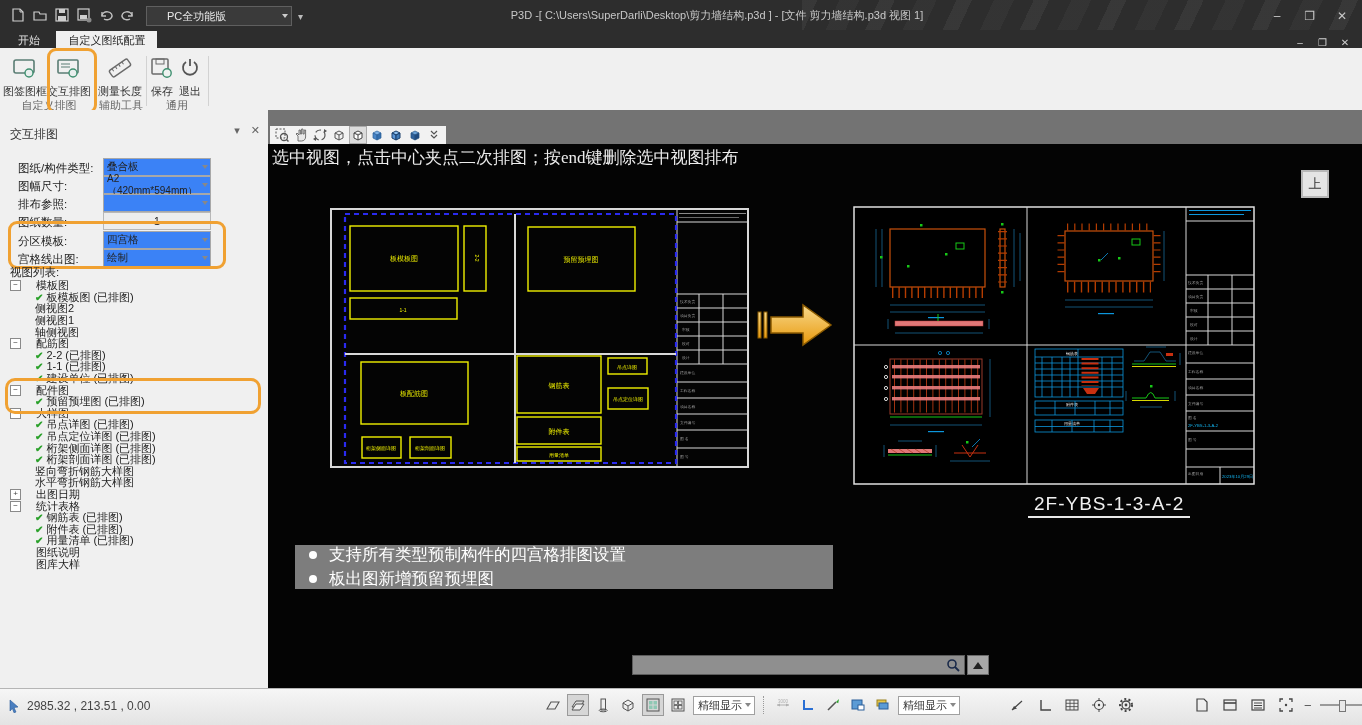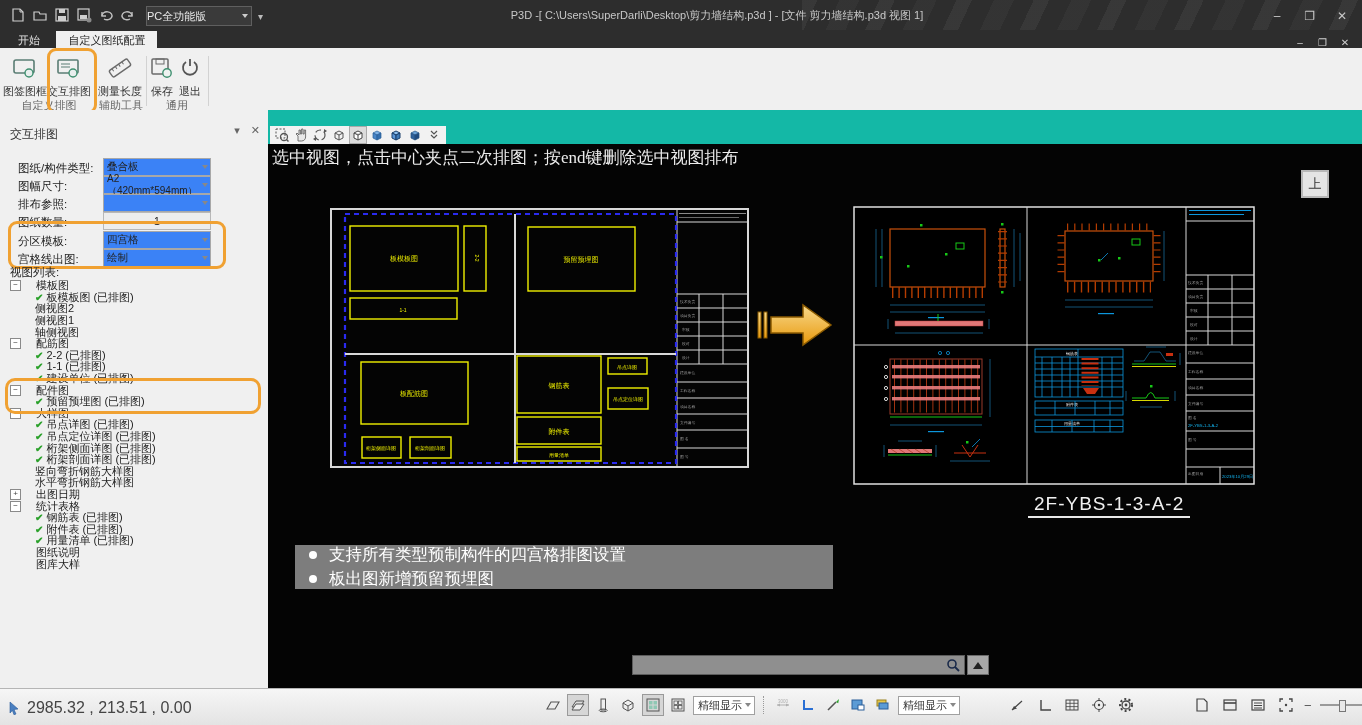--- a/index.html
+++ b/index.html
@@ -7,21 +7,21 @@
        font-family:"Liberation Sans",sans-serif;-webkit-font-smoothing:antialiased;}
   .abs{position:absolute;}
   
   #titlebar{left:0;top:0;width:1362px;height:30px;background:#2d2d2d;}
   #tb-texture{right:0;top:0;width:560px;height:56px;
     background:repeating-linear-gradient(115deg,rgba(255,255,255,0.05) 0 14px,rgba(0,0,0,0) 14px 34px,rgba(255,255,255,0.03) 34px 52px,rgba(0,0,0,0) 52px 70px);
     pointer-events:none;}
   .qa-icon{display:inline-block;width:20px;height:18px;margin-right:2px;text-align:center;}
   #qa-row{left:8px;top:6px;display:flex;align-items:center;}
   #mode-combo{width:104px;height:18px;background:#3a3a3a;border:1px solid #5f5f5f;color:#e8e8e8;
-    font-size:11px;display:flex;align-items:center;padding:0 0;margin-left:6px;position:relative;}
+    font-size:11px;display:flex;align-items:center;padding:0 20px;margin-left:6px;position:relative;}
   .chev{width:0;height:0;border-left:3.5px solid transparent;border-right:3.5px solid transparent;border-top:4px solid #888;}
   #mode-combo .chev{position:absolute;right:3px;border-top-color:#ccc;}
   #qa-more{color:#bbb;font-size:10px;margin-left:6px;}
   #title-text{left:0;top:8px;width:1362px;text-align:center;color:#c8c8c8;font-size:11px;pointer-events:none;padding-left:36px;}
   .winbtn{color:#c8c8c8;font-size:12px;width:28px;text-align:center;display:inline-block;}
   #win-controls{right:6px;top:6px;}
   
   #tabrow{left:0;top:30px;width:1362px;height:18px;background:#2d2d2d;}
   .tab{display:inline-block;font-size:11px;padding:2px 12px 3px 12px;color:#e0e0e0;}
   .tab.active{background:#f0f0f0;color:#222;}
@@ -50,21 +50,21 @@
   #view-tree{left:2px;top:170px;width:260px;}
   .trow{position:relative;height:11.6px;display:flex;align-items:center;font-size:11px;color:#222;white-space:nowrap;}
   .exp{width:9px;height:9px;border:1px solid #8a8a8a;background:#fff;font-size:8px;line-height:7px;text-align:center;
        color:#444;margin-left:8px;margin-right:15px;flex:0 0 auto;}
   .exp.noborder{border-color:transparent;background:transparent;}
   .ind{width:33px;flex:0 0 auto;}
   .ck{color:#2ba12b;font-size:10px;margin-right:3px;flex:0 0 auto;font-weight:bold;}
   .tlb{overflow:hidden;}
   #tree-highlight{left:5px;width:250px;border:3px solid #f0a132;border-radius:10px;pointer-events:none;position:absolute;}
   
-  #canvas{left:268px;top:110px;width:1094px;height:578px;background:#14b8a6;}
+  #canvas{left:268px;top:110px;width:1094px;height:578px;background:#737373;}
   #canvas-toolbar{left:2px;top:16px;height:18px;display:flex;align-items:center;gap:3px;padding:0 4px;background:#f2f2f2;}
   .cic{width:16px;height:16px;display:flex;align-items:center;justify-content:center;}
   .cic.pressed{background:#dcdcdc;outline:1px solid #aaa;}
   #viewport{left:0;top:34px;width:1094px;height:544px;background:#040404;}
   #hint{left:4px;top:2px;color:#ececec;font-size:17px;font-family:"Liberation Serif",serif;}
   #view-cube{left:1033px;top:26px;width:24px;height:24px;background:#e4e4e4;border:2px solid #b8b8b8;
      color:#333;font-size:13px;display:flex;align-items:center;justify-content:center;}
   #result-label{left:760px;top:349px;color:#f0f0f0;font-size:19px;letter-spacing:1px;border-bottom:2px solid #e8e8e8;padding:0 6px 1px 6px;}
   #callout{left:27px;top:401px;width:538px;height:44px;background:rgba(132,132,132,0.95);color:#fff;
      font-size:16.5px;display:flex;flex-direction:column;justify-content:center;gap:2px;padding-left:14px;box-sizing:border-box;}
@@ -82,21 +82,21 @@
   .yts{fill:#f0f000;font-size:5px;text-anchor:middle}
   .tbt{fill:#9a9a9a;font-size:3.8px}
   .tbc{fill:#12b4f0;font-size:4.2px}
   .ob{stroke:#c8500a;fill:none;stroke-width:1.2}
   .dim{stroke:#1e8cc8;stroke-width:0.6;fill:none}
   .gn{fill:#17c817}
   .gnl{stroke:#17c817;fill:none;stroke-width:1}
   .cyl{stroke:#0c96dc;fill:none;stroke-width:0.8}
   
   #statusbar{left:0;top:688px;width:1362px;height:37px;background:linear-gradient(#f6f6f6,#e3e3e3);border-top:1px solid #b5b5b5;}
-  #coords{left:8px;top:10px;display:flex;align-items:center;gap:5px;font-size:16px;color:#444;}
+  #coords{left:8px;top:10px;display:flex;align-items:center;gap:5px;font-size:12px;color:#444;}
   #mid-tools{left:543px;top:4px;display:flex;align-items:center;gap:5px;height:24px;}
   .sic{width:20px;height:20px;display:flex;align-items:center;justify-content:center;}
   .sic.pressed{background:#d6d6d6;outline:1px solid #9a9a9a;}
   .sdd{width:62px;height:19px;background:#fff;border:1px solid #a0a0a0;font-size:11px;color:#333;
        display:flex;align-items:center;padding:0 4px;position:relative;box-sizing:border-box;}
   .sdd .chev{position:absolute;right:3px;}
   .vsep{width:1px;height:18px;border-left:1px dotted #9a9a9a;margin:0 3px;}
   #right-tools-a{left:1008px;top:6px;display:flex;align-items:center;gap:7px;}
   #right-tools-b{left:1192px;top:6px;display:flex;align-items:center;gap:8px;}
   #zoom-track{width:44px;height:2px;background:#9a9a9a;position:relative;}

